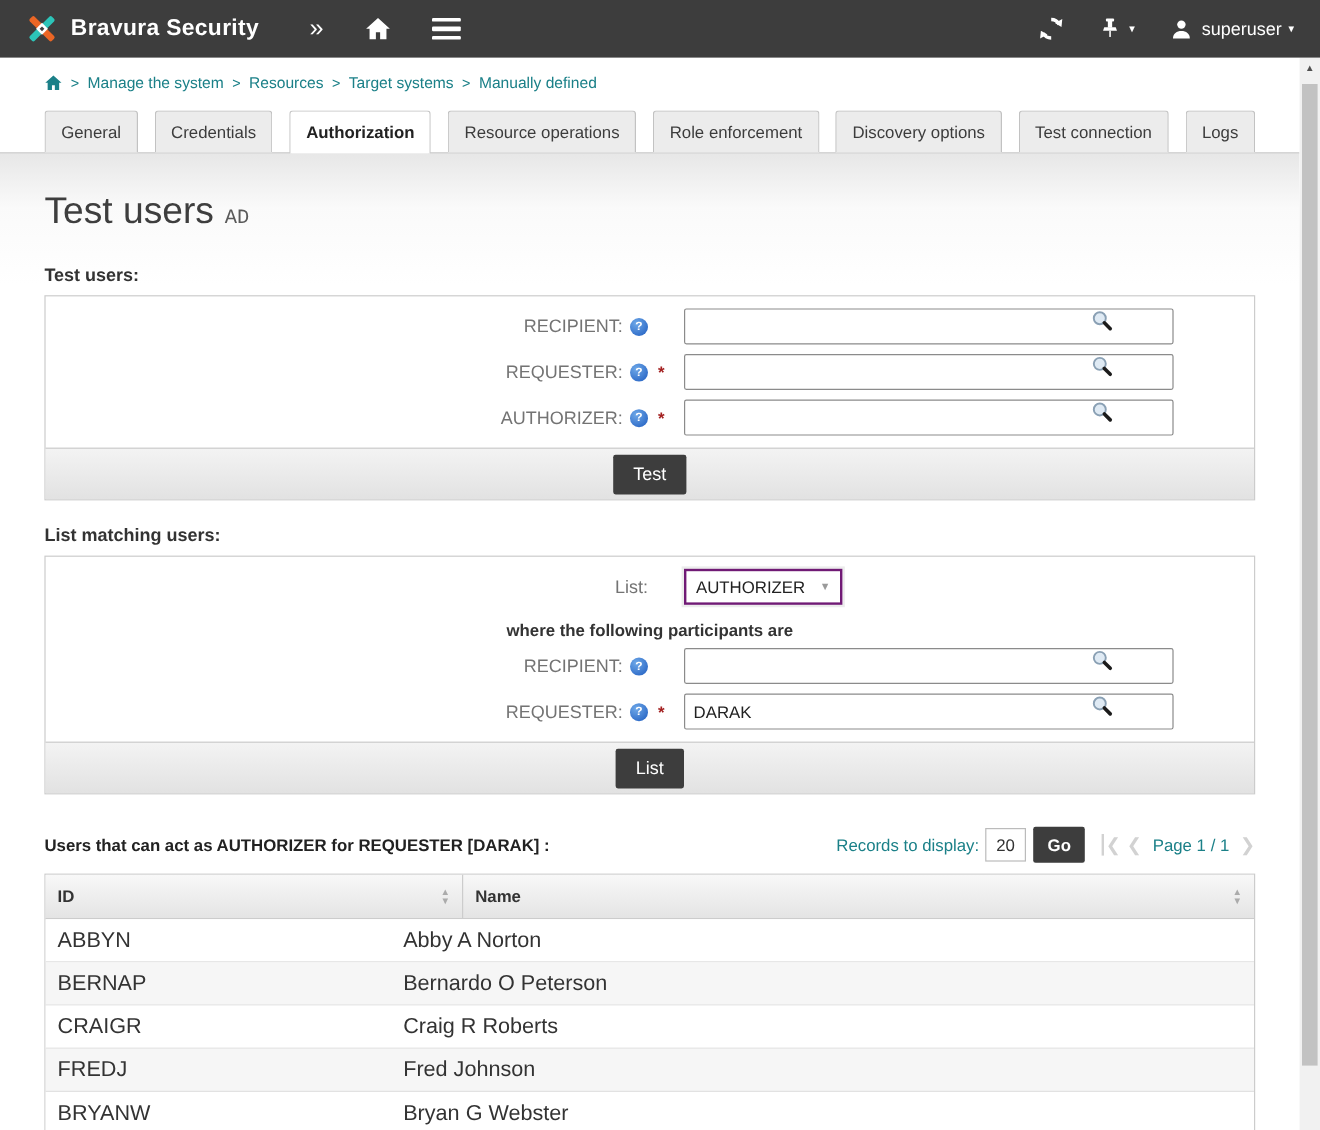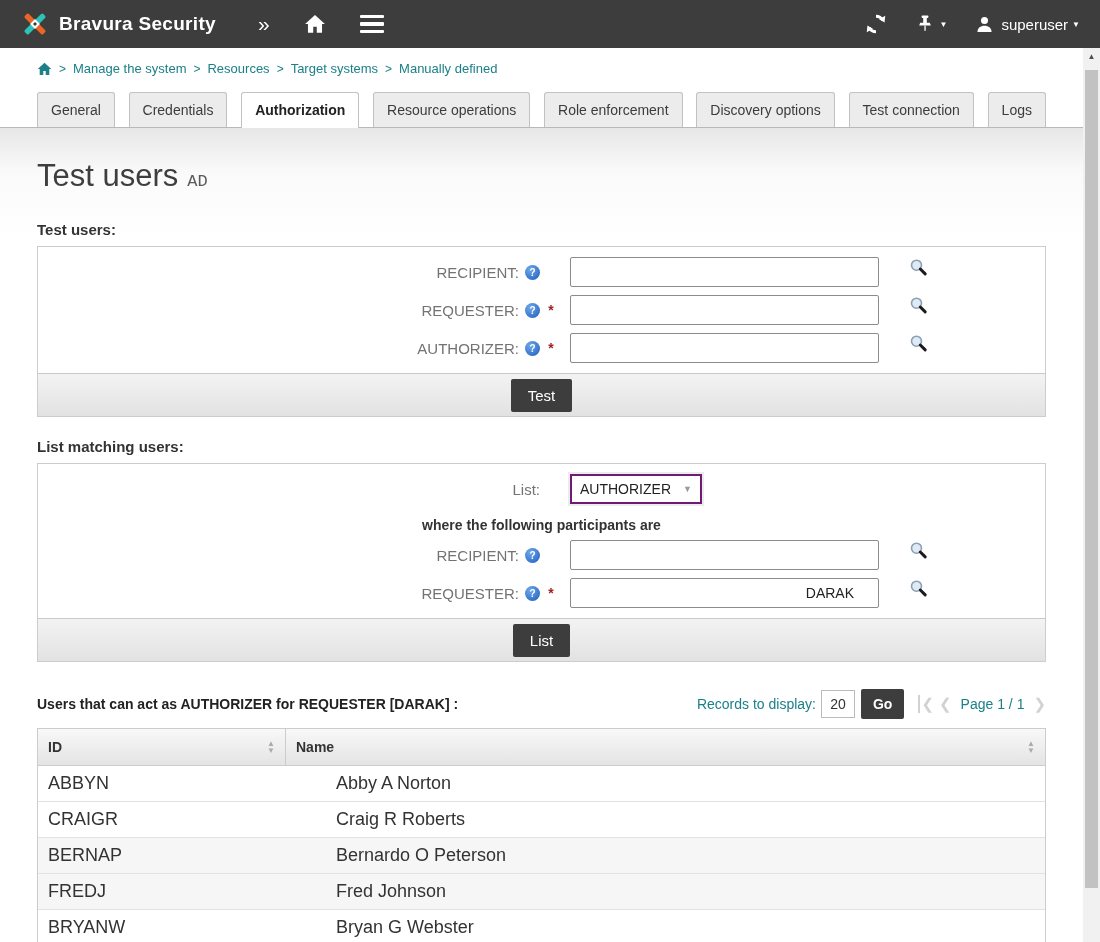--- a/index.html
+++ b/index.html
@@ -48,22 +48,22 @@
   .panel-body { padding: 6px 0; }
   .field-row { display: flex; align-items: center; height: 38px; }
   .label-area { width: 524px; display: flex; justify-content: flex-end; align-items: center; }
   .field-label { font-size: 15px; color: #737373; }
   .help-icon { width: 15px; height: 15px; border-radius: 50%; flex: 0 0 15px;
                background: radial-gradient(circle at 35% 30%, #6ea8e8, #1d5bbf);
                color: #fff; font-size: 10px; font-weight: bold; display: flex; align-items: center;
                justify-content: center; margin-left: 6px; cursor: pointer; }
   .req-slot { width: 22px; text-align: center; color: #a32020; font-weight: bold; font-size: 14px; }
   .input-wrap { position: relative; margin-left: 8px; width: 360px; }
-  .text-input { width: 309px; height: 30px; border: 1px solid #8b8b8b; border-radius: 2px; font-size: 14px;
-                padding: 0 24px 0 7px; color: #222; font-family: inherit; background: #fff; text-align: right; }
+  .text-input { width: 408px; height: 30px; border: 1px solid #8b8b8b; border-radius: 2px; font-size: 14px;
+                padding: 0 24px 0 7px; color: #222; font-family: inherit; background: #fff; }
   .magnifier { position: absolute; top: 1px; right: 2px; cursor: pointer; }
 
   .panel-footer { height: 43px; border-top: 1px solid #c9c9c9; background: linear-gradient(#f3f3f3, #e2e2e2);
                   display: flex; align-items: center; justify-content: center; }
   .btn { background: #3d3d3d; color: #fff; font-size: 15px; border: none; padding: 8px 17px;
          border-radius: 2px; font-family: inherit; cursor: pointer; }
 
   .select { width: 132px; height: 30px; border: 2px solid #701a75; box-shadow: 0 0 0 2px #ececec;
             background: #fff; display: flex; align-items: center; justify-content: space-between;
             padding: 0 8px; margin-left: 8px; font-size: 14px; color: #222; cursor: pointer; }
@@ -79,21 +79,21 @@
   .go-btn { margin-left: 6px; padding: 7px 12px; font-weight: bold; font-size: 14px; }
   .pager { display: flex; align-items: center; margin-left: 14px; gap: 5px; }
   .pg { color: #d2d2d2; font-size: 15px; font-weight: bold; font-family: "DejaVu Sans", sans-serif; cursor: pointer; }
   .pg-first { border-left: 2px solid #d2d2d2; padding-left: 1px; }
   .pg-text { color: #1b8088; font-size: 14px; margin: 0 4px; }
 
   
   .table { margin-top: 9px; border: 1px solid #ccc; }
   .thead { display: flex; height: 37px; background: linear-gradient(#f8f8f8, #e4e4e4); border-bottom: 1px solid #ccc; }
   .th { display: flex; align-items: center; font-size: 14px; font-weight: bold; color: #333; padding: 0 10px; cursor: pointer; }
-  .th-id { width: 248px; border-right: 1px solid #ccc; text-align: right; }
+  .th-id { width: 348px; border-right: 1px solid #ccc; text-align: right; }
   .th-name { flex: 1; }
   .sort { margin-left: auto; display: flex; flex-direction: column; line-height: 7px; font-size: 8px; color: #ababab; }
   .trow { display: flex; height: 36px; align-items: center; border-bottom: 1px solid #e2e2e2; background: #fff;
           font-size: 18px; color: #333; }
   .trow.alt { background: #f6f6f6; }
   .td-id { width: 288px; padding: 0 10px; }
   .td-name { flex: 1; padding: 0 10px; }
 </style>
 </head>
 <body>
@@ -308,27 +308,27 @@
             <span class="sort">
               <span>▲</span>
               <span>▼</span>
             </span>
           </div>
         </div>
         <div class="trow">
           <div class="td-id">ABBYN</div>
           <div class="td-name">Abby A Norton</div>
         </div>
+        <div class="trow alt">
+          <div class="td-id">BERNAP</div>
+          <div class="td-name">Bernardo O Peterson</div>
+        </div>
         <div class="trow">
           <div class="td-id">CRAIGR</div>
           <div class="td-name">Craig R Roberts</div>
-        </div>
-        <div class="trow alt">
-          <div class="td-id">BERNAP</div>
-          <div class="td-name">Bernardo O Peterson</div>
         </div>
         <div class="trow alt">
           <div class="td-id">FREDJ</div>
           <div class="td-name">Fred Johnson</div>
         </div>
         <div class="trow">
           <div class="td-id">BRYANW</div>
           <div class="td-name">Bryan G Webster</div>
         </div>
       </div>

